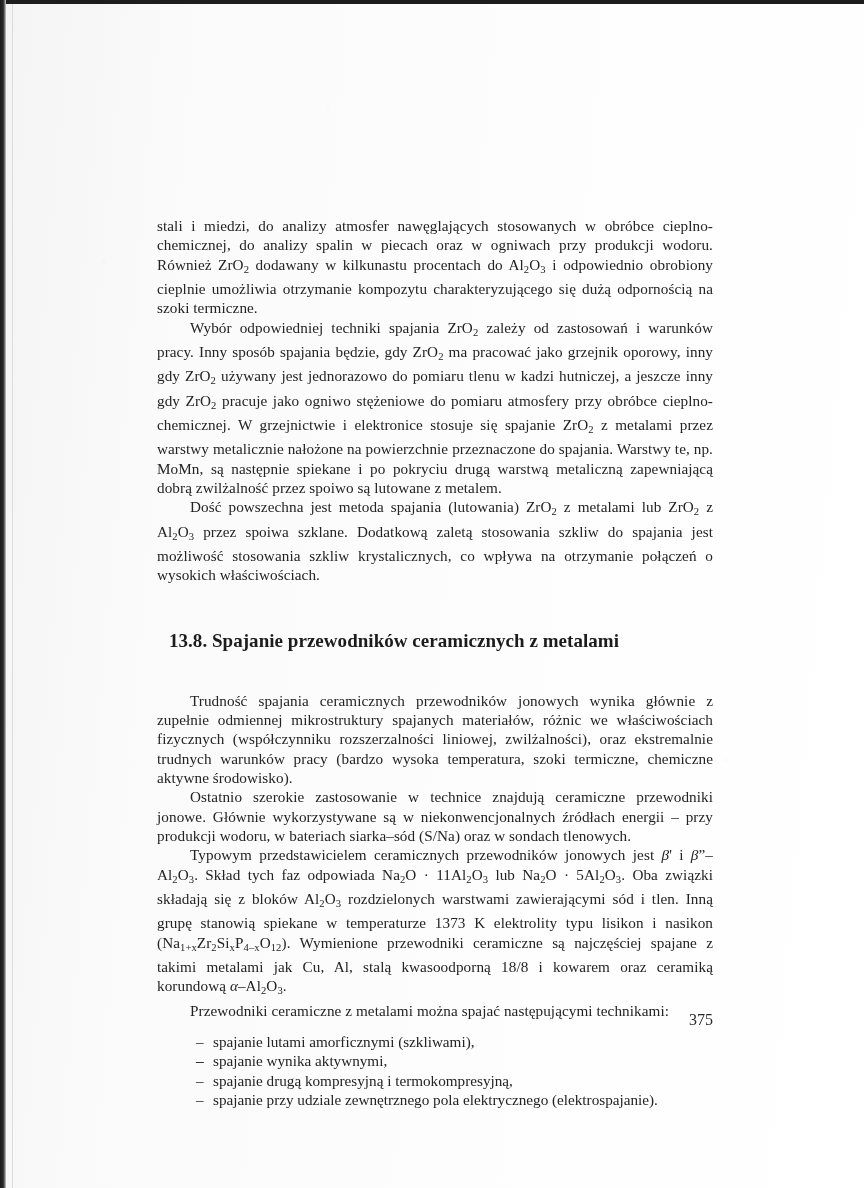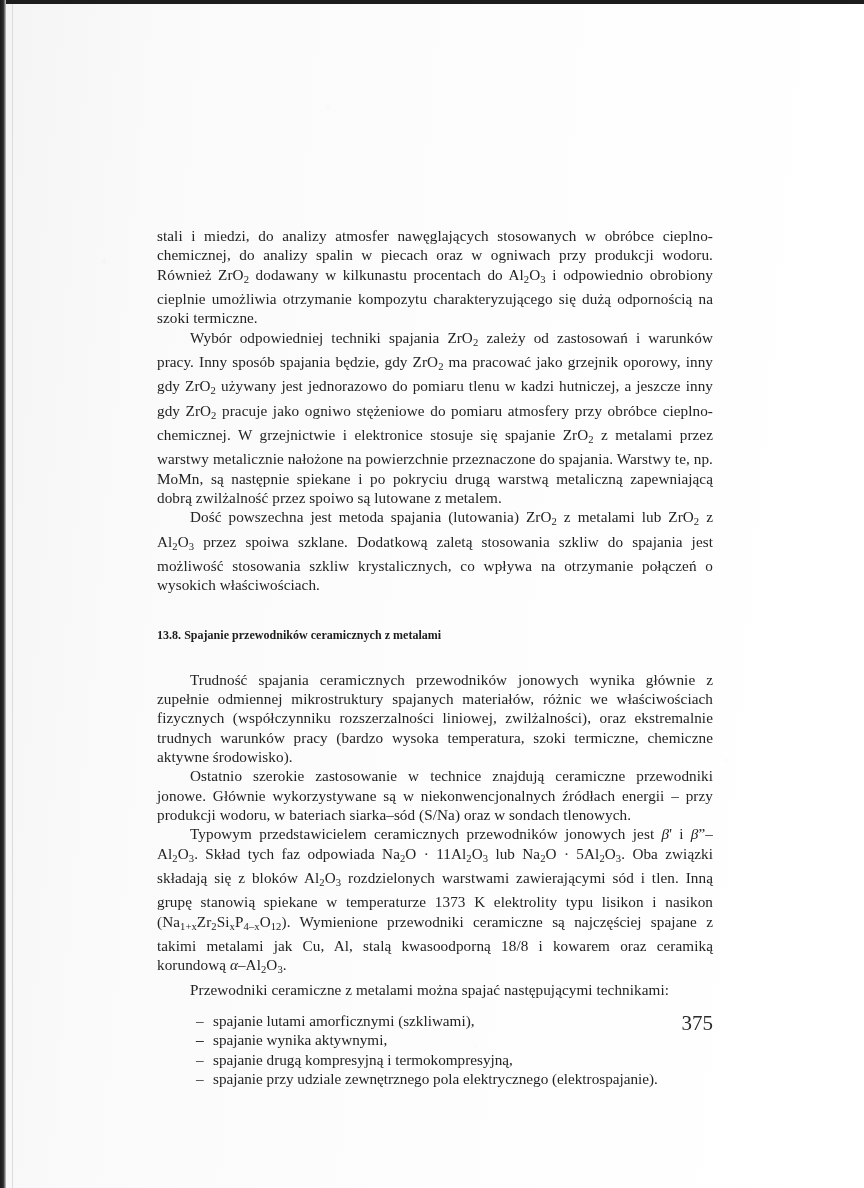--- a/index.html
+++ b/index.html
@@ -54,21 +54,21 @@
       radial-gradient(circle at 67% 31%, rgba(0,0,0,.016) 0 2px, transparent 3px),
       radial-gradient(circle at 84% 64%, rgba(0,0,0,.015) 0 2px, transparent 3px),
       radial-gradient(circle at 23% 78%, rgba(0,0,0,.018) 0 2px, transparent 3px),
       radial-gradient(circle at 55% 88%, rgba(0,0,0,.014) 0 2px, transparent 3px);
   }
 
   
   .content {
     position: absolute;
     left: 157px;
-    top: 226px;
+    top: 216px;
     width: 556px;
   }
 
   p.para {
     margin: 0;
     font-size: 15.2px;
     line-height: 19.35px;
     text-align: justify;
     text-indent: 33px;
     color: #232323;
@@ -76,22 +76,22 @@
   }
   
   p.cont {
     text-indent: 0;
   }
 
   sub { font-size: .7em; vertical-align: -0.28em; }
   .gk { font-family: "Liberation Serif", serif; font-style: italic; }
 
   h2.section {
-    margin: 0;
-    font-size: 12px;
+    margin: 12px;
+    font-size: 19px;
     font-weight: bold;
     color: #1c1c1c;
     letter-spacing: .002em;
     text-indent: 0;
   }
 
   .list {
     margin: 0;
     padding: 0;
     list-style: none;
@@ -109,21 +109,21 @@
     left: 39px;
     top: 0;
   }
 
   .pagenum {
     position: absolute;
     left: 157px;
     top: 1011px;
     width: 556px;
     text-align: right;
-    font-size: 21px;
+    font-size: 16px;
     color: #2a2a2a;
     font-family: Liberation Serif, serif;
   }
   .gap-before-heading { height: 33px; }
   .gap-after-heading  { height: 27px; }
   .gap-before-list    { height: 12px; }
 </style>
 </head>
 <body>
 

